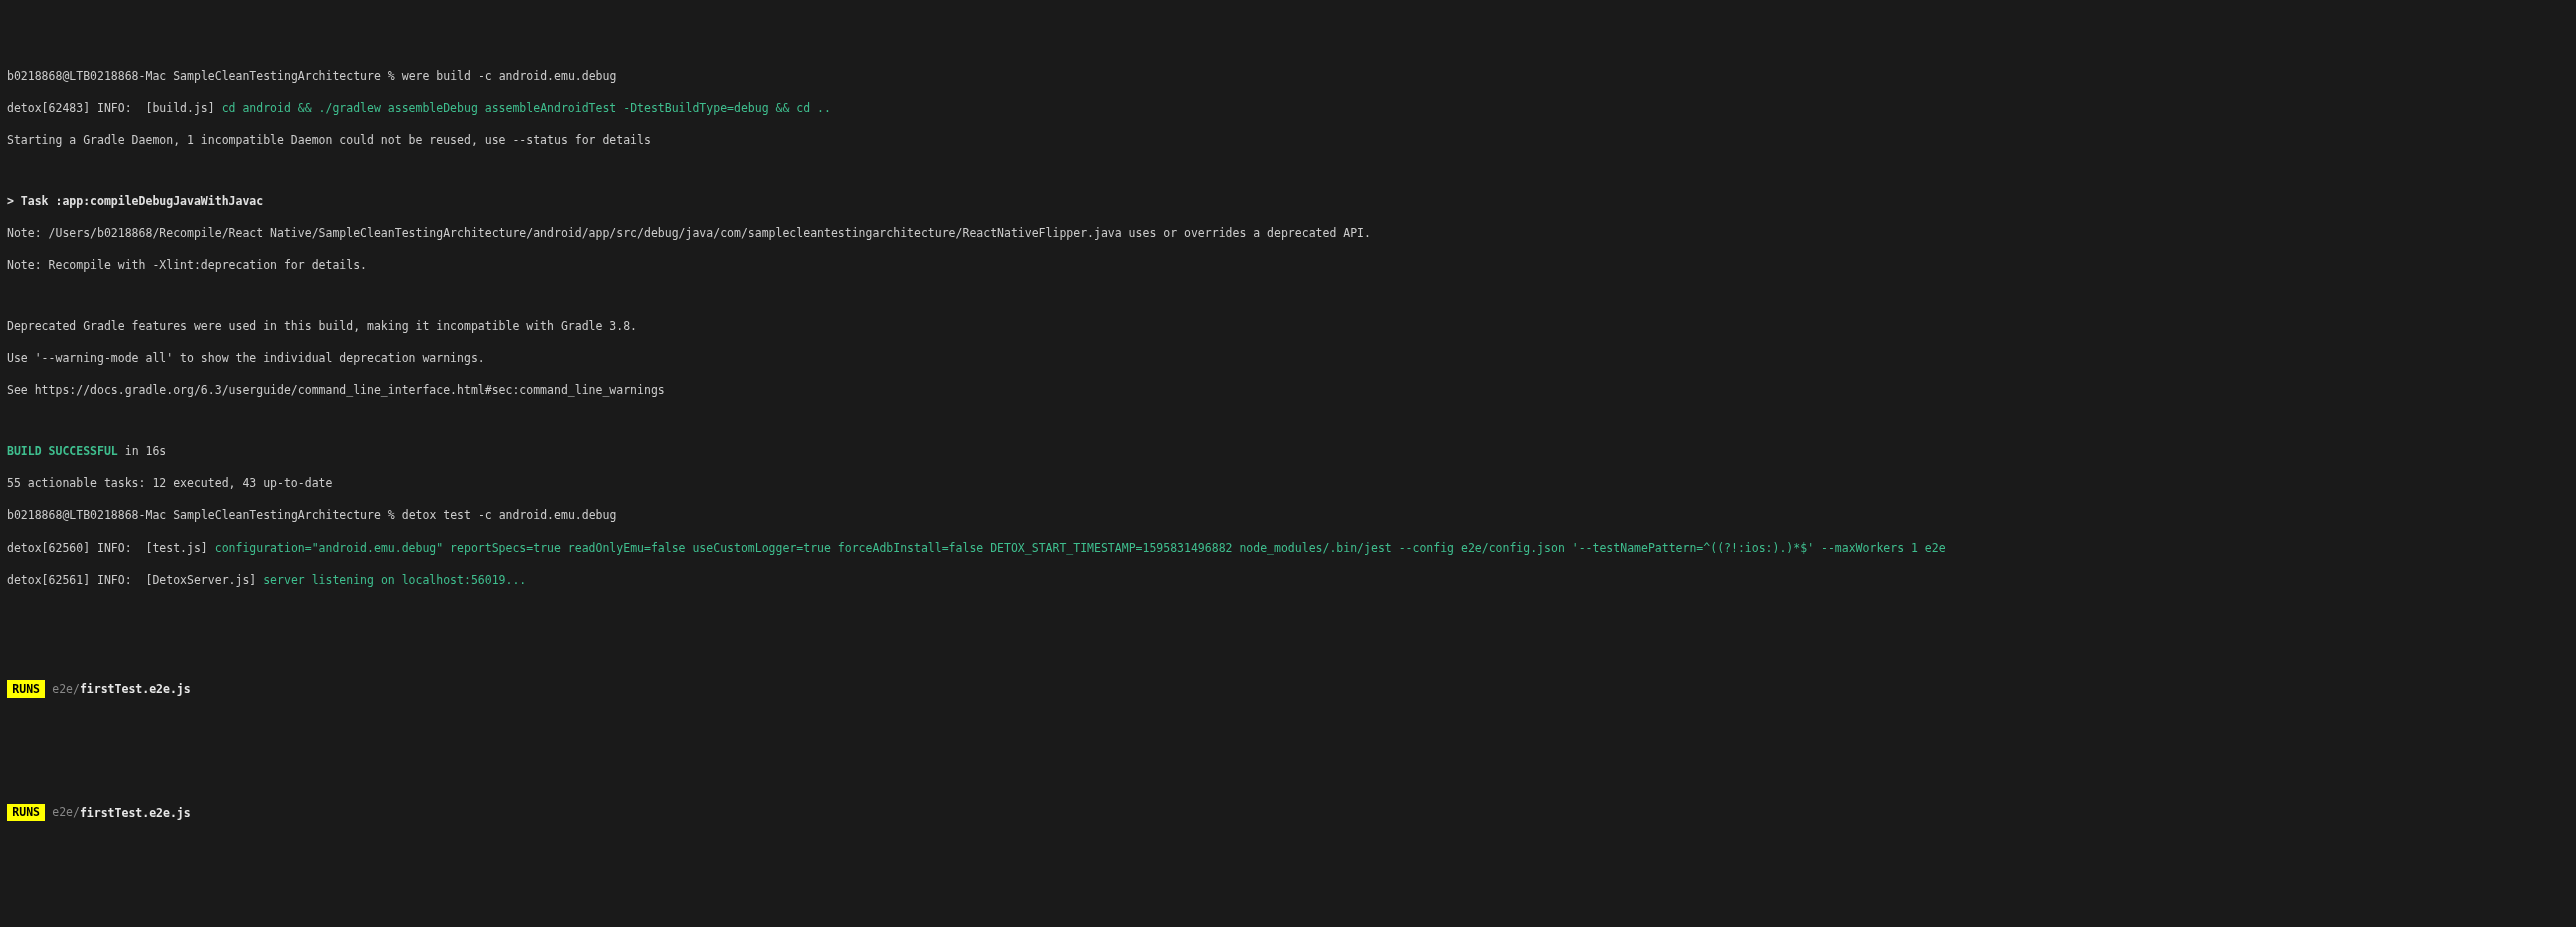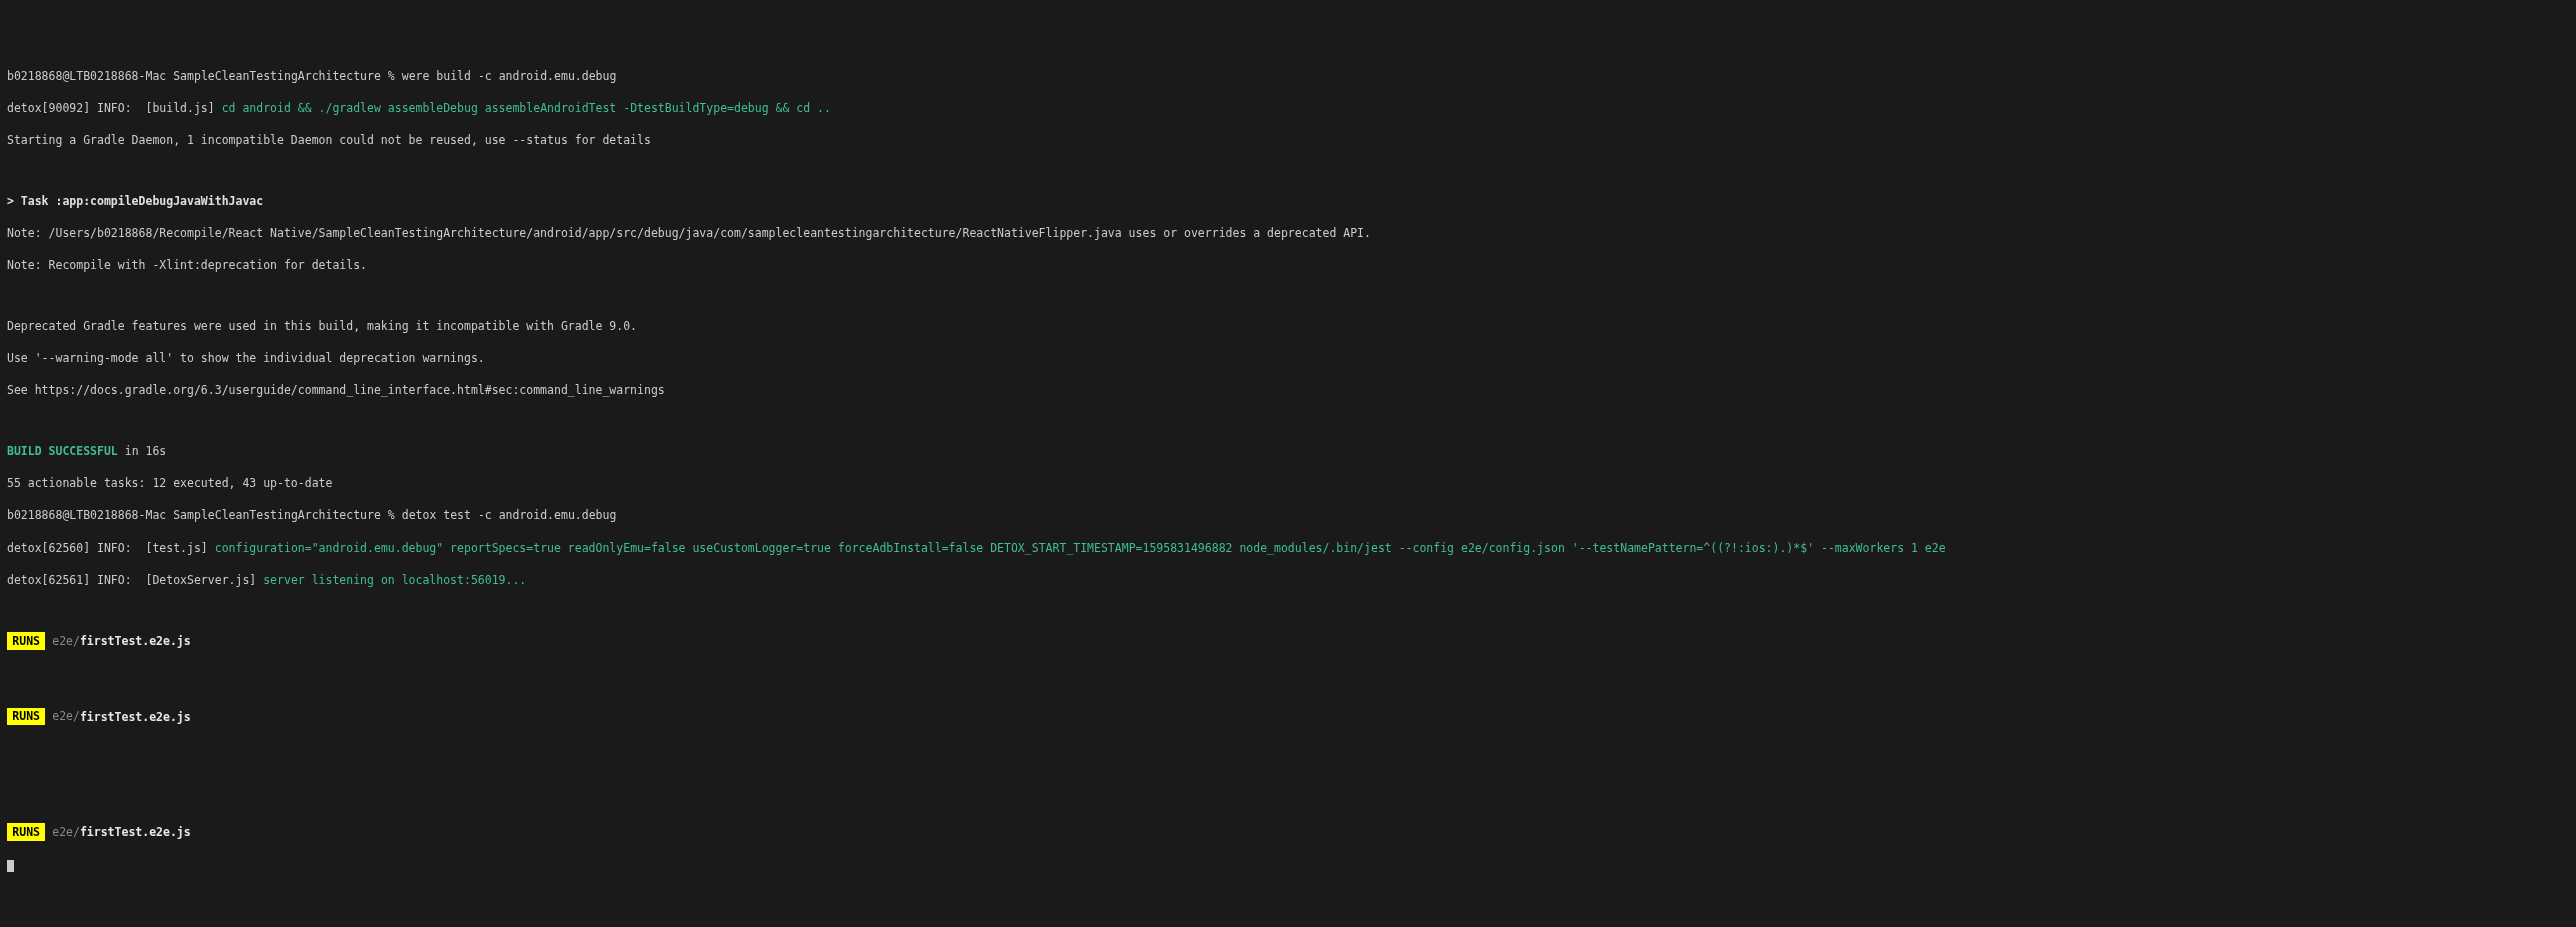--- a/index.html
+++ b/index.html
@@ -16,47 +16,48 @@
   .line { display: block; }
   .green { color: #3fbf8f; }
   .bold-green { color: #3fbf8f; font-weight: bold; }
   .bold { font-weight: bold; color: #e0e0e0; }
   .runs-badge {
     background: #ffff00;
     color: #000000;
     font-weight: bold;
     padding: 0.9px 5.3px;
     display: inline-block;
+    margin-top: 48px;
   }
   .dim { color: #888888; margin-top: 11px; }
   .bright { color: #e8e8e8; font-weight: bold; text-align: center; }
   .cursor {
     display: inline-block;
     width: 7px;
     height: 12.4px;
     background: #cccccc;
     vertical-align: text-bottom;
   }
   .spacer { height: 12.4px; }
   .spacer2 { height: 37px; }
 </style>
 </head>
 <body>
 
 
 
 <div class="line"><span>b0218868@LTB0218868-Mac</span> <span>SampleCleanTestingArchitecture</span> <span>%</span> <span>were build -c android.emu.debug</span></div>
-<div class="line"><span>detox[90092] INFO:  [build.js] </span><span class="green">cd android &amp;&amp; ./gradlew assembleDebug assembleAndroidTest -DtestBuildType=debug &amp;&amp; cd ..</span></div>
+<div class="line"><span>detox[62483] INFO:  [build.js] </span><span class="green">cd android &amp;&amp; ./gradlew assembleDebug assembleAndroidTest -DtestBuildType=debug &amp;&amp; cd ..</span></div>
 <div class="line">Starting a Gradle Daemon, 1 incompatible Daemon could not be reused, use --status for details</div>
 <div class="spacer"></div>
 <div class="line bold">&gt; Task :app:compileDebugJavaWithJavac</div>
 <div class="line">Note: /Users/b0218868/Recompile/React Native/SampleCleanTestingArchitecture/android/app/src/debug/java/com/samplecleantestingarchitecture/ReactNativeFlipper.java uses or overrides a deprecated API.</div>
 <div class="line">Note: Recompile with -Xlint:deprecation for details.</div>
 <div class="spacer"></div>
-<div class="line">Deprecated Gradle features were used in this build, making it incompatible with Gradle 9.0.</div>
+<div class="line">Deprecated Gradle features were used in this build, making it incompatible with Gradle 3.8.</div>
 <div class="line">Use '--warning-mode all' to show the individual deprecation warnings.</div>
 <div class="line">See https://docs.gradle.org/6.3/userguide/command_line_interface.html#sec:command_line_warnings</div>
 <div class="spacer"></div>
 <div class="line"><span class="bold-green">BUILD SUCCESSFUL</span><span> in 16s</span></div>
 <div class="line">55 actionable tasks: 12 executed, 43 up-to-date</div>
 <div class="line"><span>b0218868@LTB0218868-Mac</span> <span>SampleCleanTestingArchitecture</span> <span>%</span> <span>detox test -c android.emu.debug</span></div>
 <div class="line"><span>detox[62560] INFO:  [test.js] </span><span class="green">configuration="android.emu.debug" reportSpecs=true readOnlyEmu=false useCustomLogger=true forceAdbInstall=false DETOX_START_TIMESTAMP=1595831496882 node_modules/.bin/jest --config e2e/config.json '--testNamePattern=^((?!:ios:).)*$' --maxWorkers 1 e2e</span></div>
 <div class="line"><span>detox[62561] INFO:  [DetoxServer.js] </span><span class="green">server listening on localhost:56019...</span></div>
 <div class="spacer"></div>
 <div class="line"><span class="runs-badge">RUNS</span><span class="dim"> e2e/</span><span class="bright">firstTest.e2e.js</span></div>

